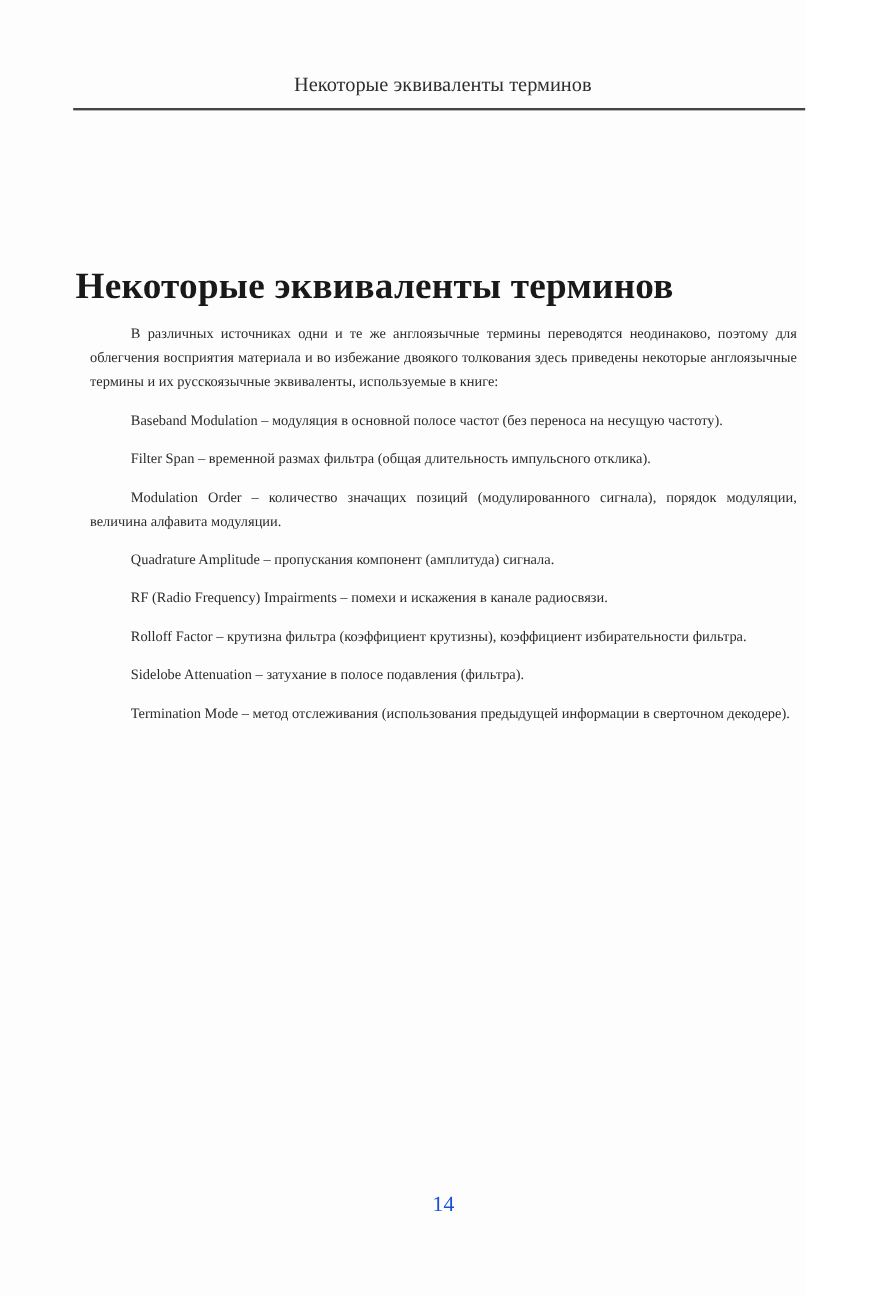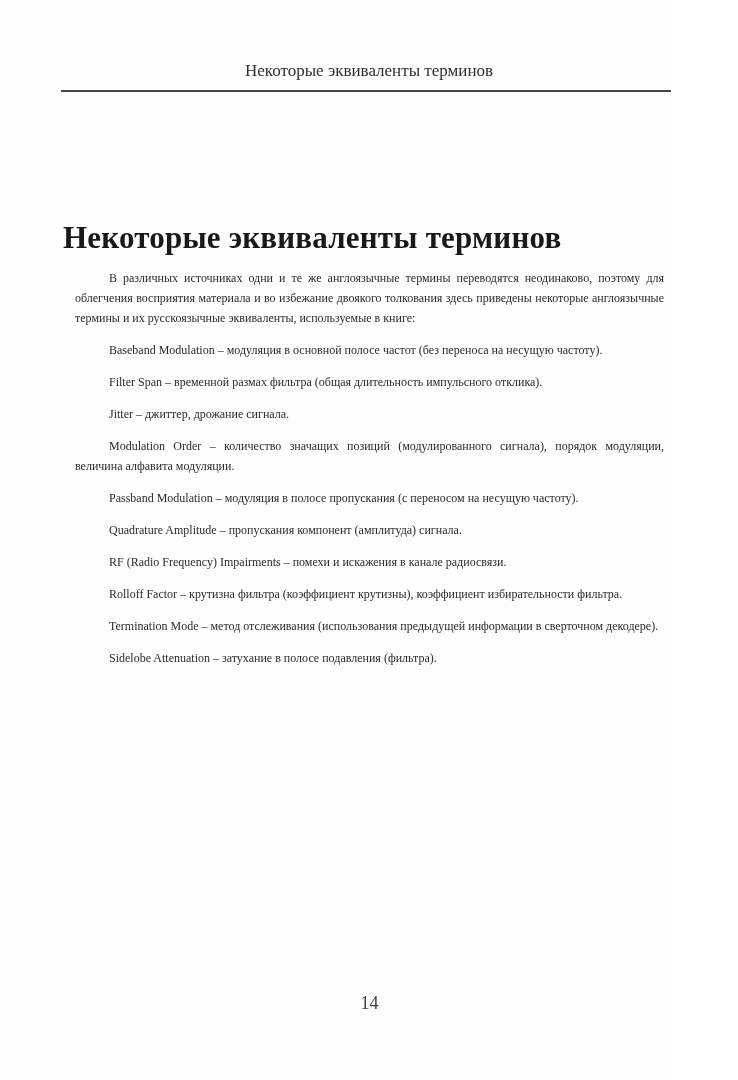--- a/index.html
+++ b/index.html
@@ -64,43 +64,41 @@
   .entry {
     margin-top: 4px;
   }
   .page-number {
     position: absolute;
     top: 993px;
     left: 63px;
     width: 613px;
     text-align: center;
     font-size: 18px;
-    color: #404040;
+    color: #1d4ed8;
   }
 </style>
 </head>
 <body>
 
 <div class="page">
 
   <div class="running-header">Некоторые эквиваленты терминов</div>
   <div class="header-rule"></div>
 
   <div class="content">
     <h1 class="page-title">Некоторые эквиваленты терминов</h1>
 
     <p class="intro">В различных источниках одни и те же англоязычные термины перево­дятся неодинаково, поэтому для облегчения восприятия материала и во из­бежание двоякого толкования здесь приведены некоторые англоязычные термины и их русскоязычные эквиваленты, используемые в книге:</p>
 
     <p class="entry"><span>Baseband Modulation</span> <span>– модуляция в основной полосе частот (без пере­носа на несущую частоту).</span></p>
     <p class="entry"><span>Filter Span</span> <span>– временной размах фильтра (общая длительность импульс­ного отклика).</span></p>
-    <p class="entry"><span>Jitter</span> <span>– джиттер, дрожание сигнала.</span></p>
     <p class="entry"><span>Modulation Order</span> <span>– количество значащих позиций (модулированного сигнала), порядок модуляции, величина алфавита модуляции.</span></p>
-    <p class="entry"><span>Passband Modulation</span> <span>– модуляция в полосе пропускания (с переносом на несущую частоту).</span></p>
     <p class="entry"><span>Quadrature Amplitude</span> <span>– пропускания компонент (амплитуда) сигнала.</span></p>
     <p class="entry"><span>RF (Radio Frequency) Impairments</span> <span>– помехи и искажения в канале ра­диосвязи.</span></p>
     <p class="entry"><span>Rolloff Factor</span> <span>– крутизна фильтра (коэффициент крутизны), коэффици­ент избирательности фильтра.</span></p>
+    <p class="entry"><span>Sidelobe Attenuation</span> <span>– затухание в полосе подавления (фильтра).</span></p>
     <p class="entry"><span>Termination Mode</span> <span>– метод отслеживания (использования предыдущей информации в сверточном декодере).</span></p>
-    <p class="entry"><span>Sidelobe Attenuation</span> <span>– затухание в полосе подавления (фильтра).</span></p>
   </div>
 
   <div class="page-number">14</div>
 
 </div>
 
 </body></html>

